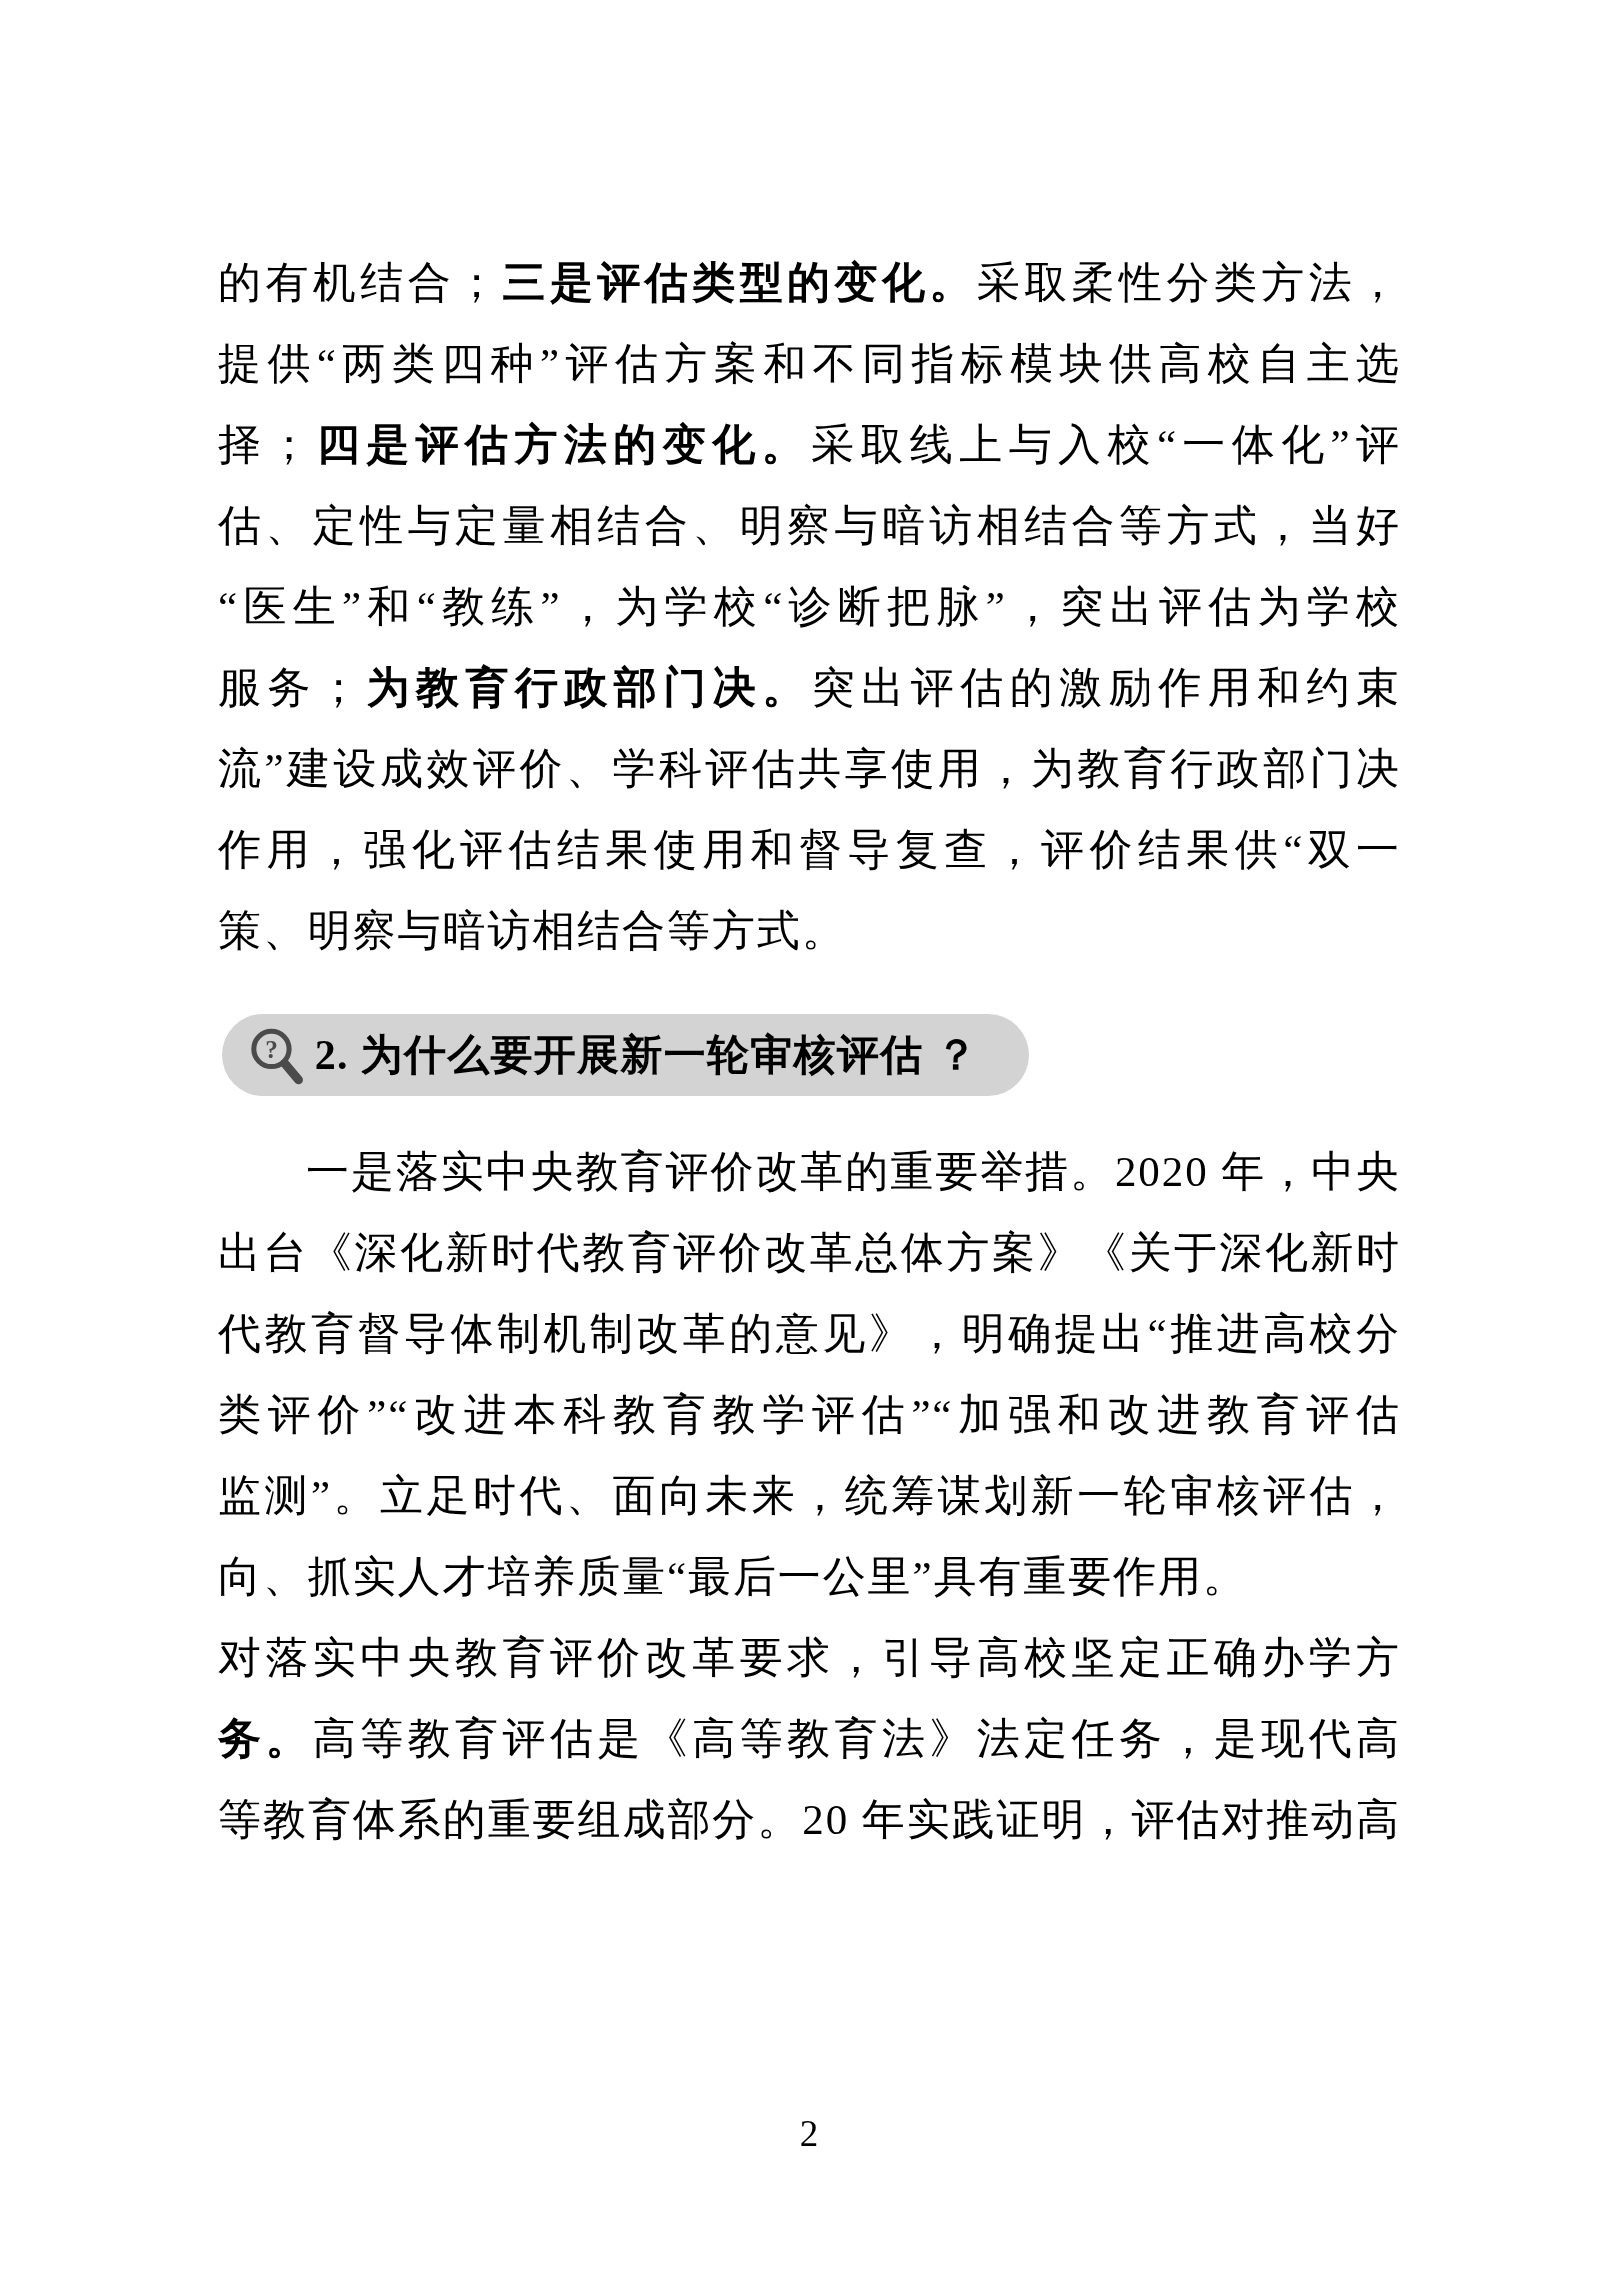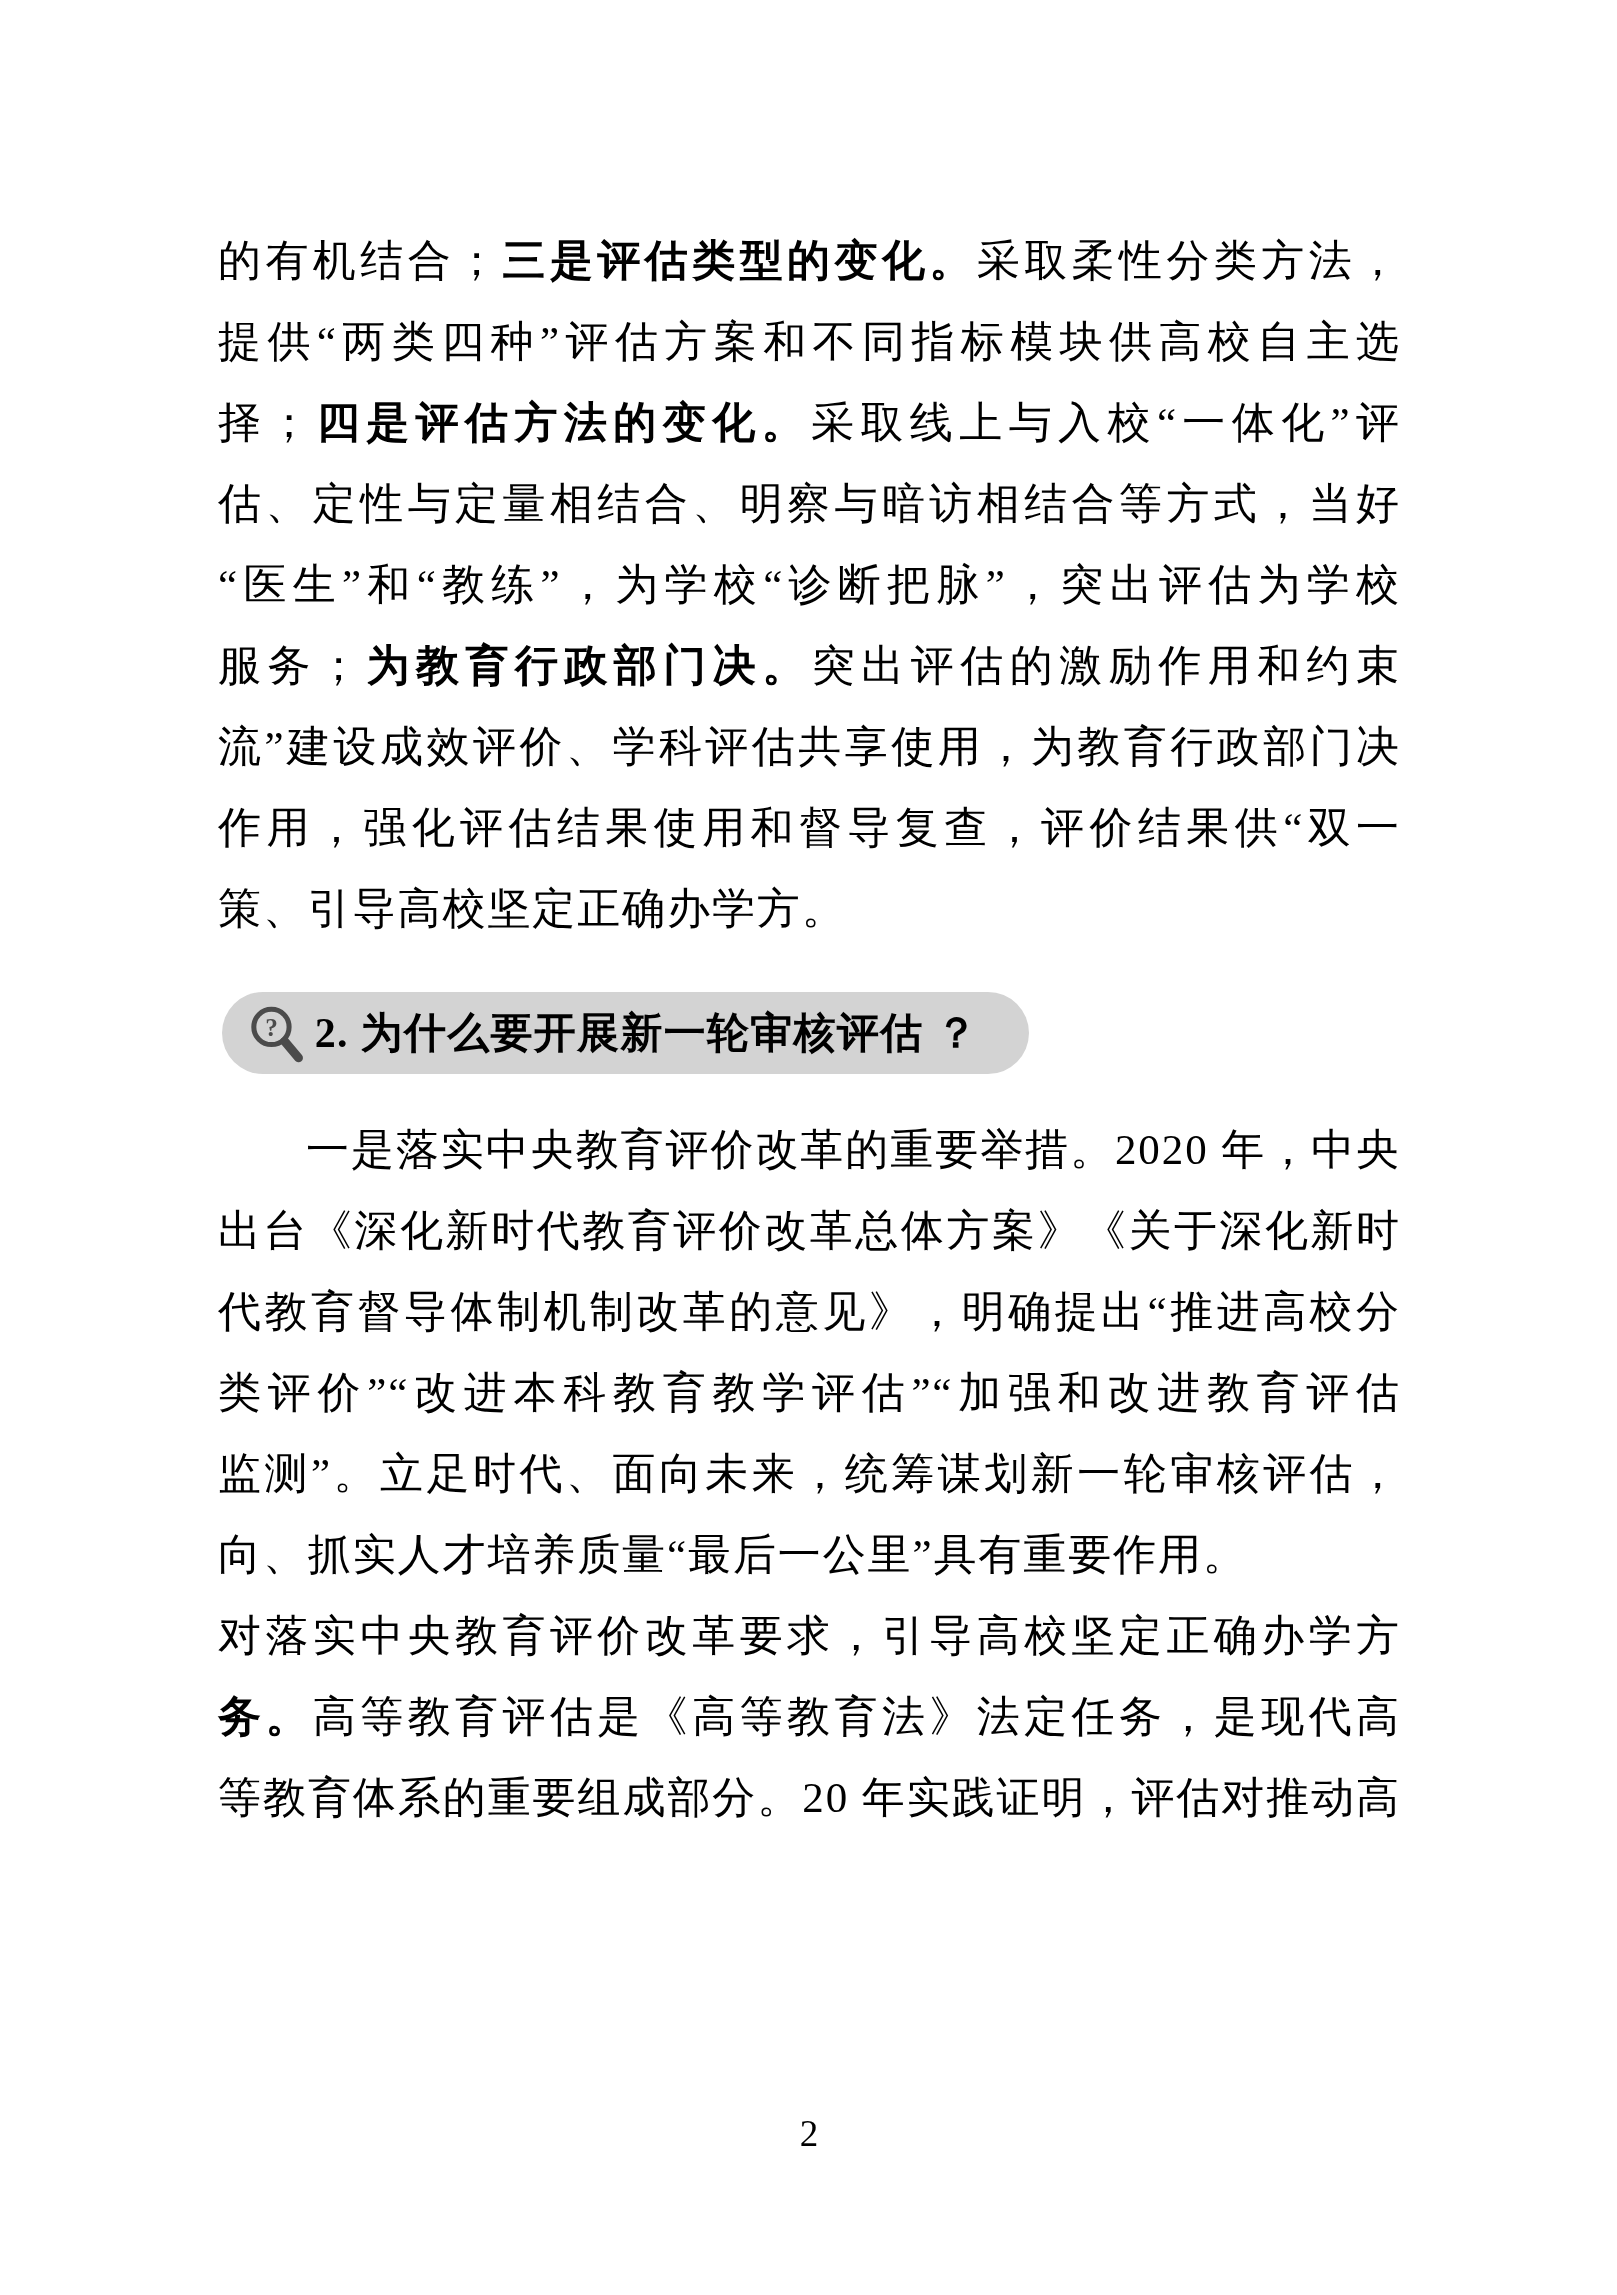--- a/index.html
+++ b/index.html
@@ -8,21 +8,21 @@
     width:1618px;
     height:2295px;
     background:#ffffff;
     overflow:hidden;
     font-family:"Liberation Serif","DejaVu Serif",serif;
     color:#000;
   }
   .text-block{
     position:absolute;
     left:218px;
-    top:220px;
+    top:242px;
     width:1183px;
   }
   .line{
     font-size:43px;
     line-height:81px;
     height:81px;
     letter-spacing:1.9px;
     text-align:justify;
     text-align-last:justify;
     text-justify:inter-character;
@@ -79,21 +79,21 @@
 
     <div>
         <div class="line"><span>的有机结合；</span><span class="bold">三是评估类型的变化。</span><span>采取柔性分类方法，</span></div>
         <div class="line"><span>提供“两类四种”评估方案和不同指标模块供高校自主选</span></div>
         <div class="line"><span>择；</span><span class="bold">四是评估方法的变化。</span><span>采取线上与入校“一体化”评</span></div>
         <div class="line"><span>估、定性与定量相结合、明察与暗访相结合等方式，当好</span></div>
         <div class="line"><span>“医生”和“教练”，为学校“诊断把脉”，突出评估为学校</span></div>
         <div class="line"><span>服务；</span><span class="bold">为教育行政部门决。</span><span>突出评估的激励作用和约束</span></div>
         <div class="line"><span>流”建设成效评价、学科评估共享使用，为教育行政部门决</span></div>
         <div class="line"><span>作用，强化评估结果使用和督导复查，评价结果供“双一</span></div>
-        <div class="line last"><span>策、引导高校坚定正确办学方。</span></div>
+        <div class="line last"><span>策、明察与暗访相结合等方式。</span></div>
       </div>
 
     <div class="pill">
       <svg class="mag" viewBox="0 0 100 100" aria-hidden="true">
         <circle cx="42" cy="38" r="28" fill="none" stroke="#4b4b4b" stroke-width="8"></circle>
         <text x="42" y="52" text-anchor="middle" font-size="40" font-weight="bold" fill="#4b4b4b" font-family="Liberation Serif, DejaVu Serif, serif">?</text>
         <line x1="63" y1="61" x2="85" y2="87" stroke="#4b4b4b" stroke-width="14" stroke-linecap="round"></line>
       </svg>
       <span class="pill-text">2. 为什么要开展新一轮审核评估 ？</span>
     </div>

